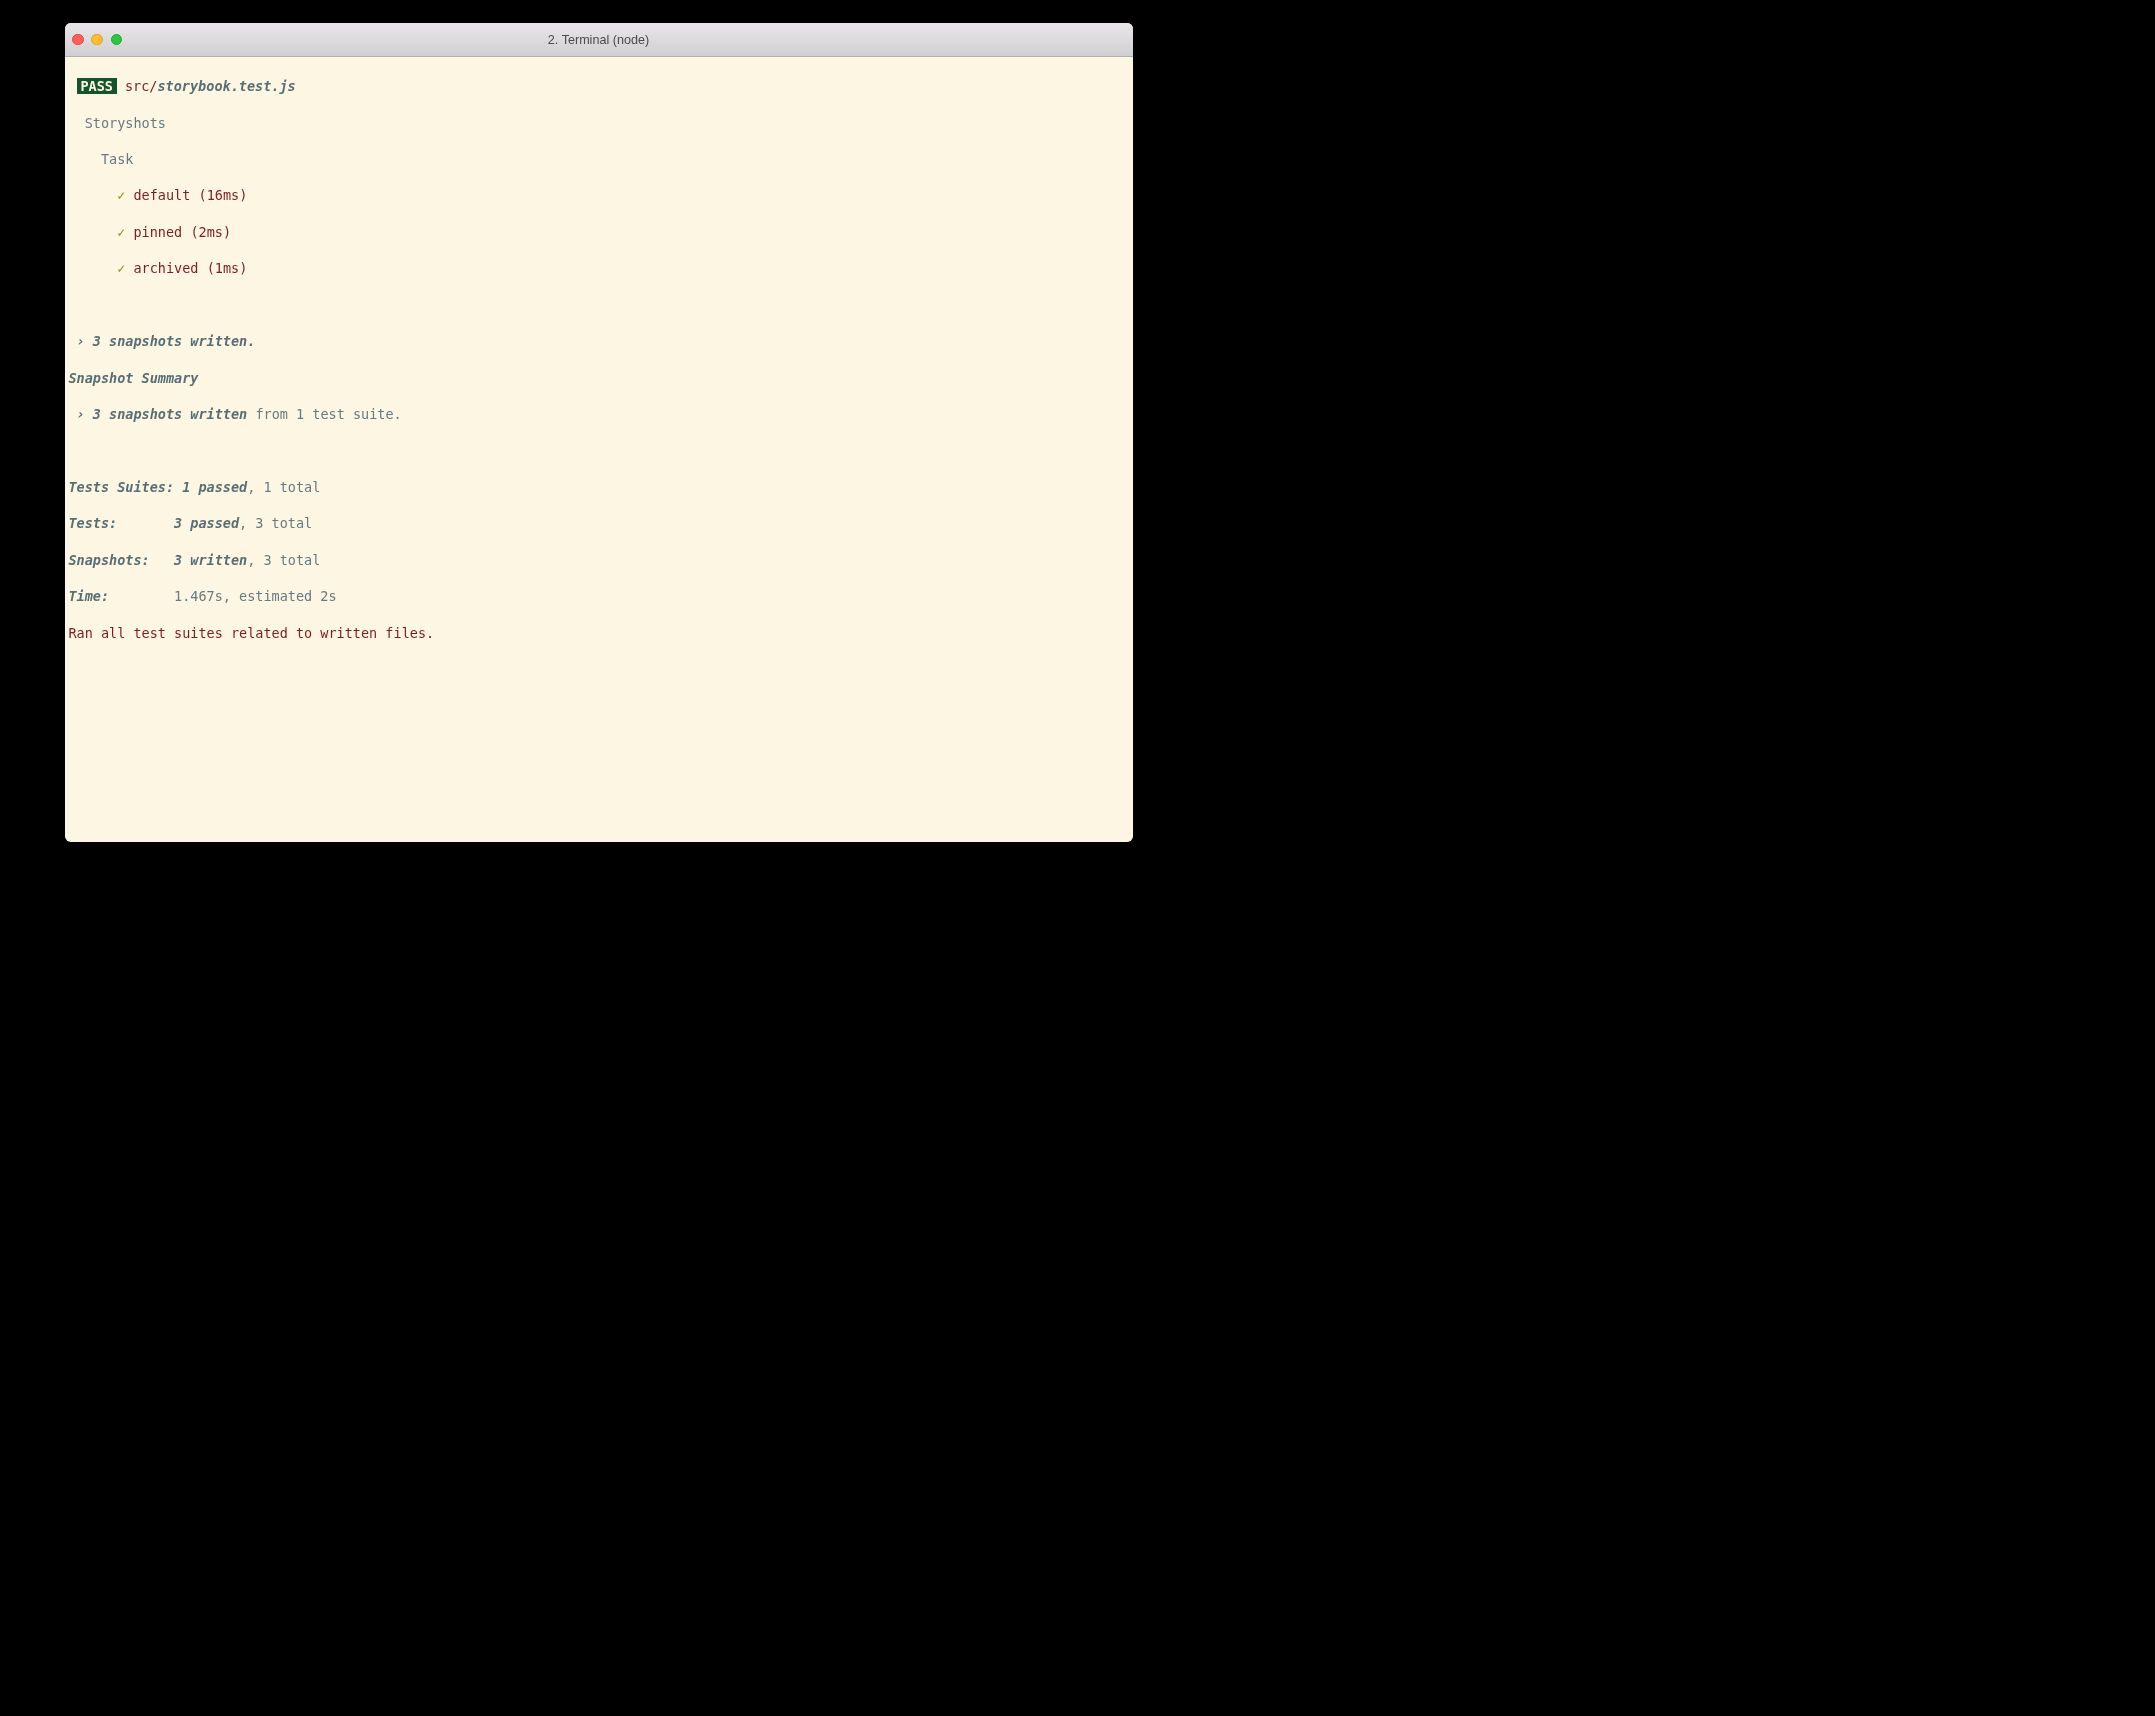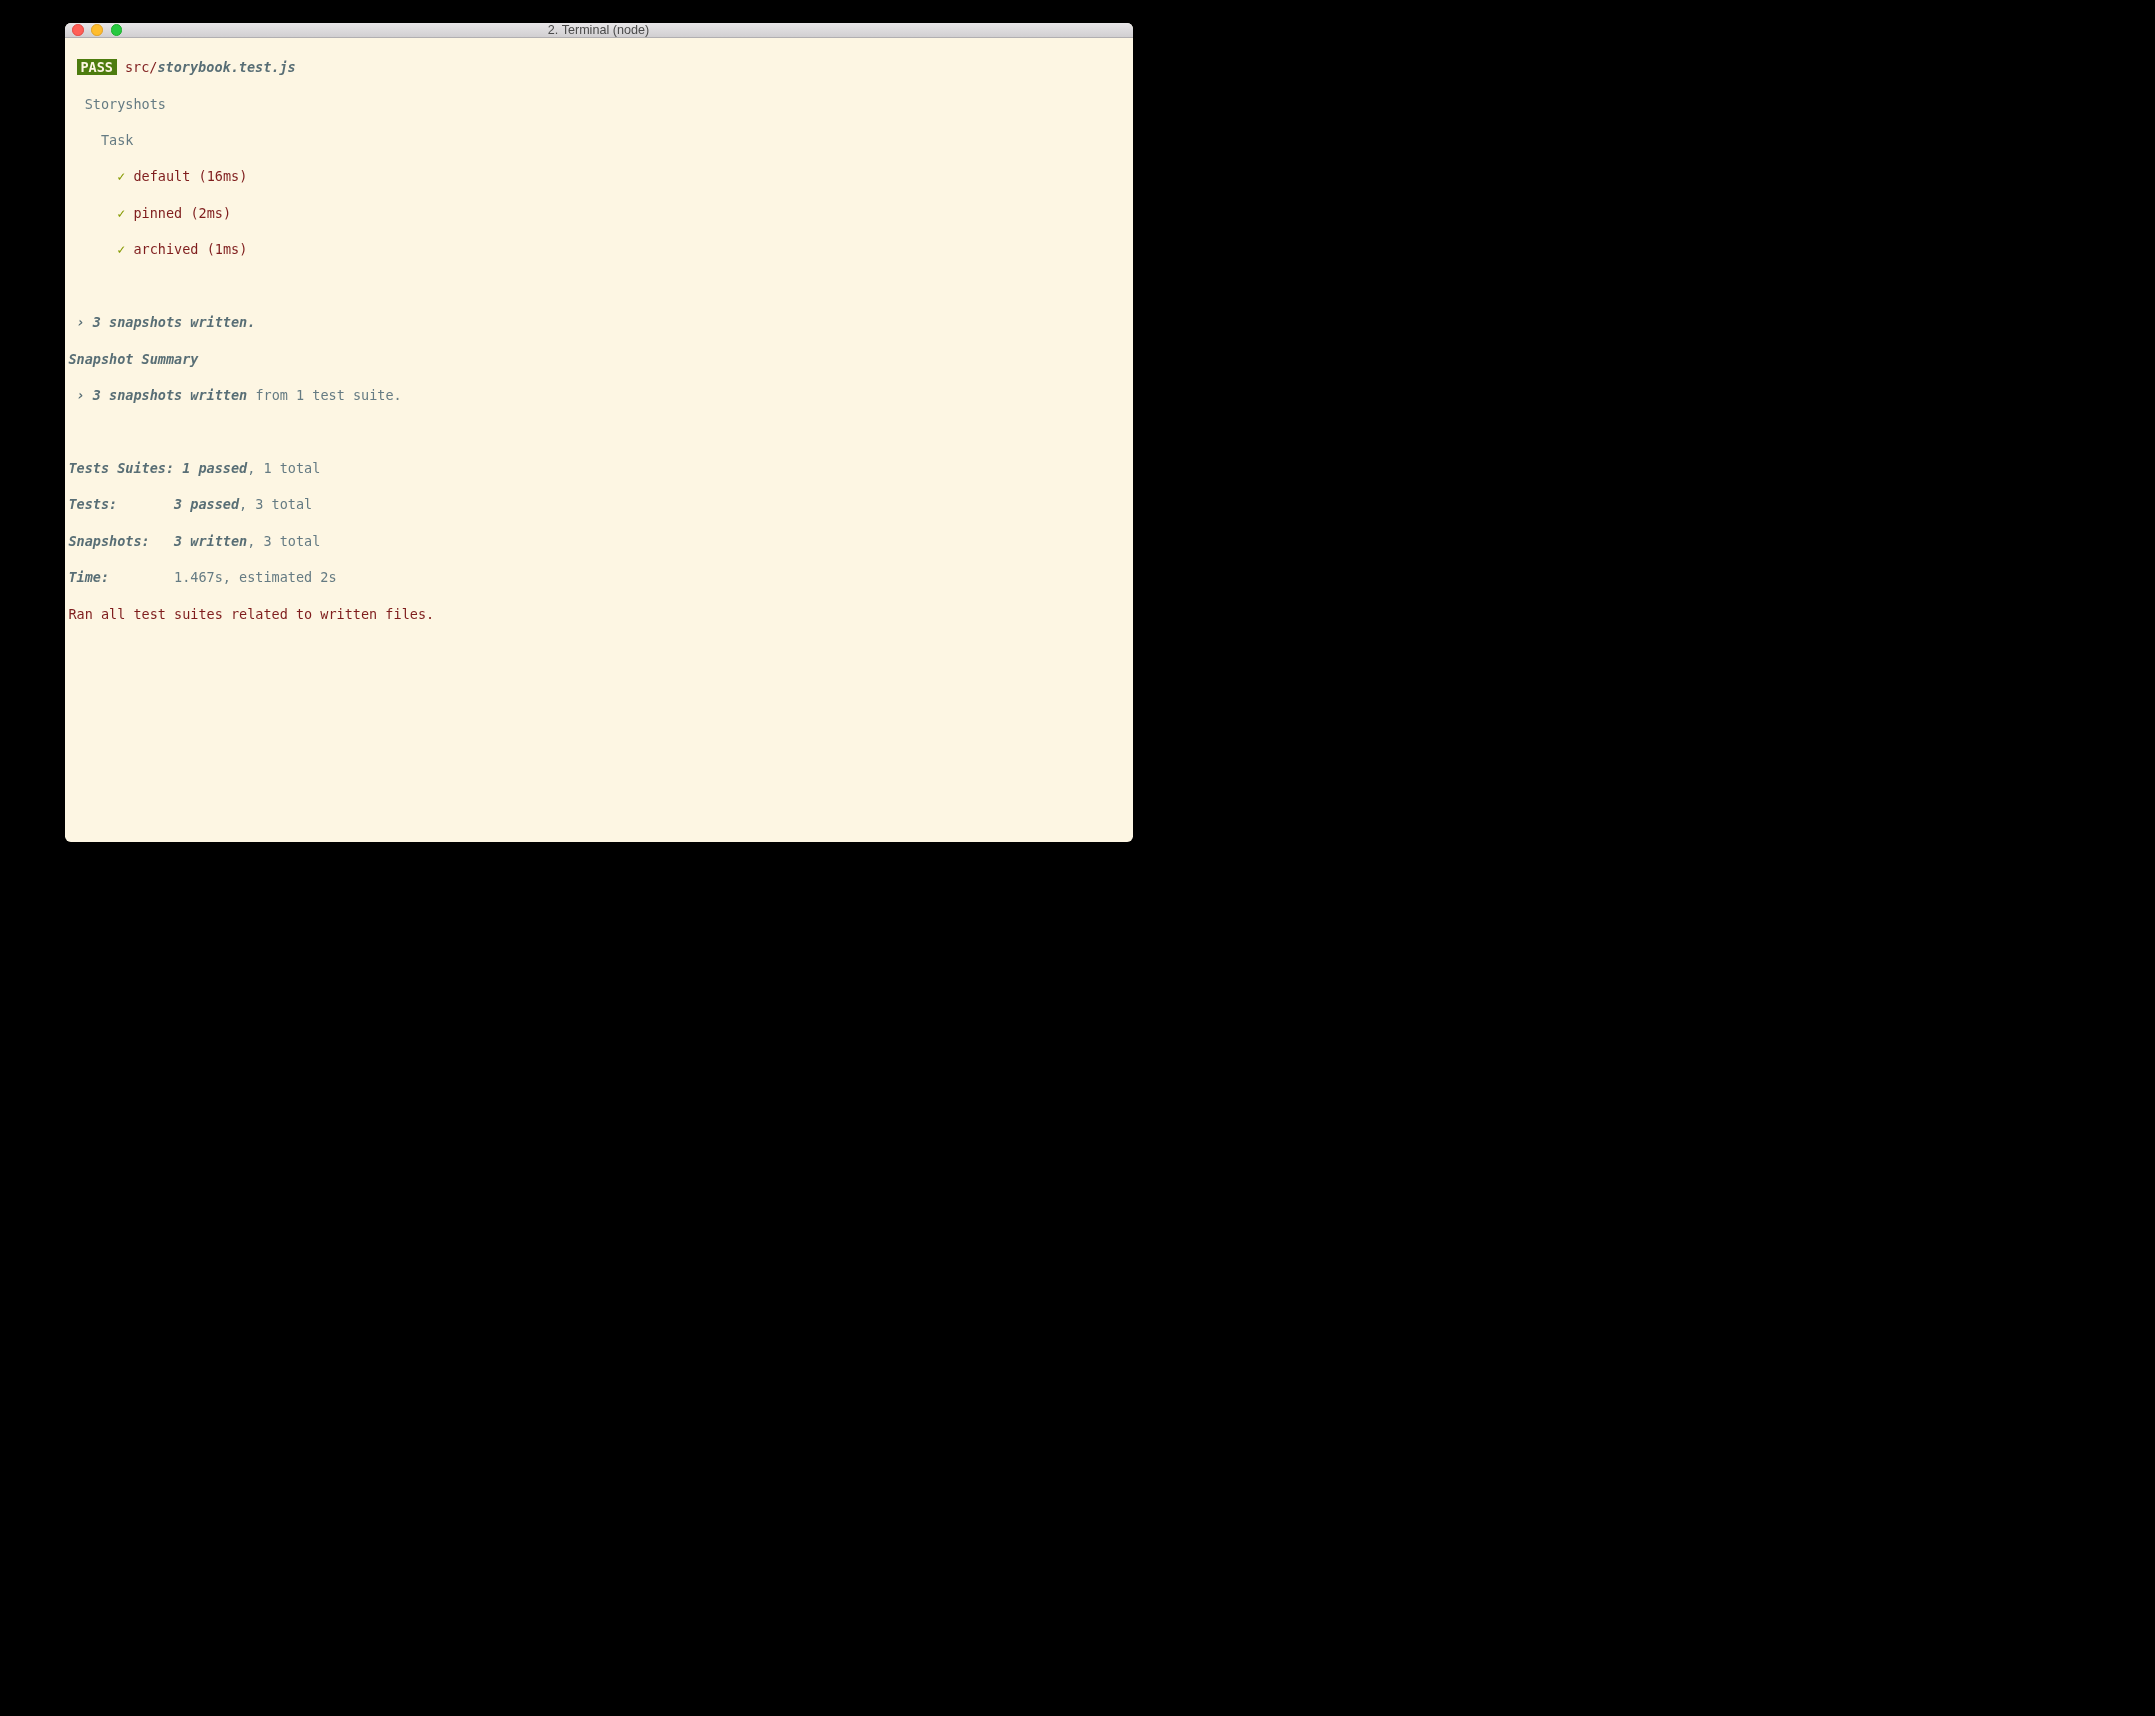--- a/index.html
+++ b/index.html
@@ -18,21 +18,21 @@
     width: 1068px;
     height: 819px;
     background: #fdf6e3;
     border-radius: 5.8px;
     overflow: hidden;
     box-shadow: 0 19.3px 58px rgba(0,0,0,0.5);
     display: flex;
     flex-direction: column;
   }
   .titlebar {
-    height: 15px;
+    height: 34px;
     background: linear-gradient(#e8e6e8, #d1cfd1);
     border-bottom: 1px solid #b1afb1;
     display: flex;
     align-items: center;
     position: relative;
   }
   .traffic-lights {
     display: flex;
     gap: 7.7px;
     padding-left: 7.7px;
@@ -54,21 +54,21 @@
   }
   .term {
     flex: 1;
     padding: 1.9px 3.9px;
     color: #657b83;
     line-height: 1.35;
     white-space: pre;
     overflow: hidden;
   }
   .badge-pass {
-    background: #4d7c0f;
+    background: #14532d;
     color: #fdf6e3;
     font-weight: bold;
     padding: 0 3.9px;
     margin-top: 24px;
   }
   .dim { color: #7f1d1d; }
   .bold { font-weight: bold; color: #586e75; font-style: italic; }
   .green-check { color: #859900; }
   .cursor {
     display: inline-block;

